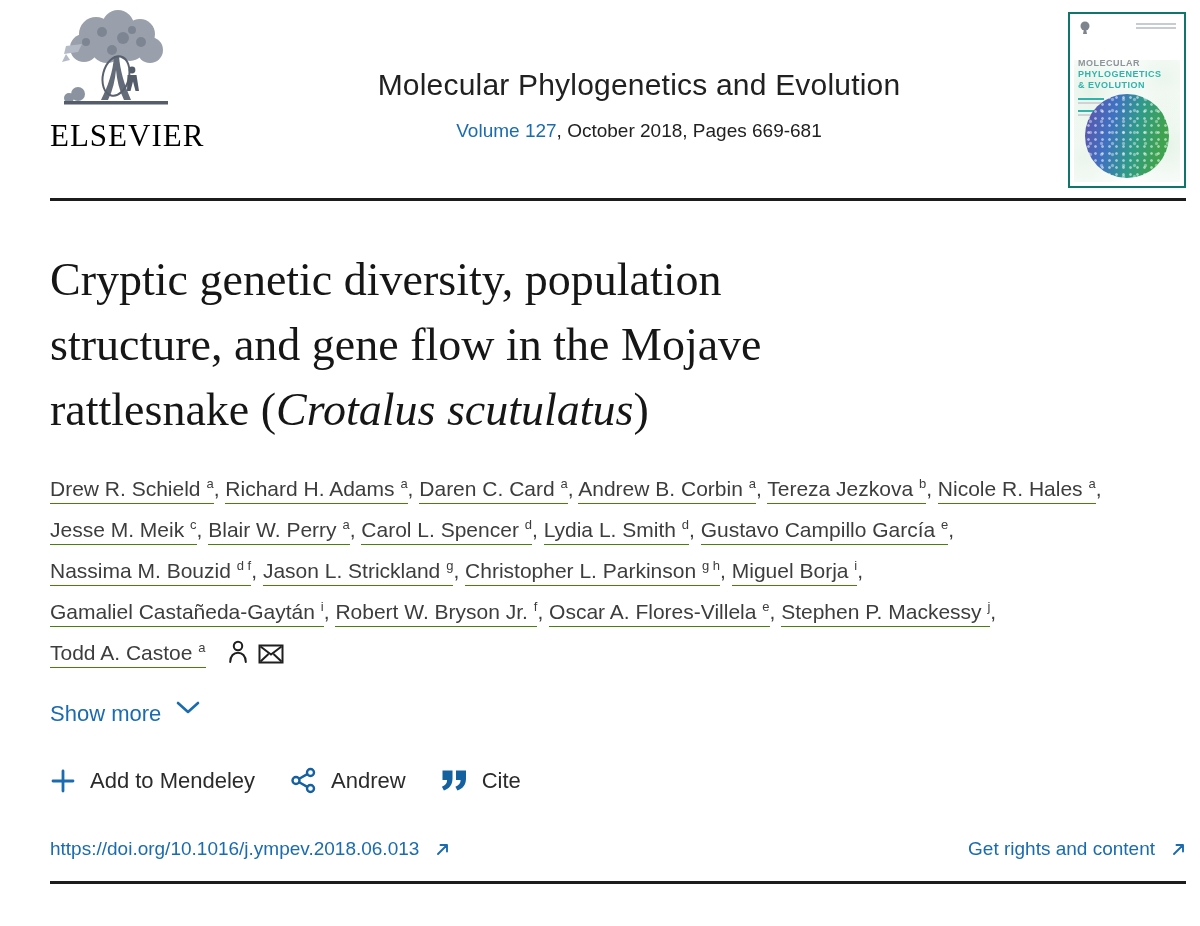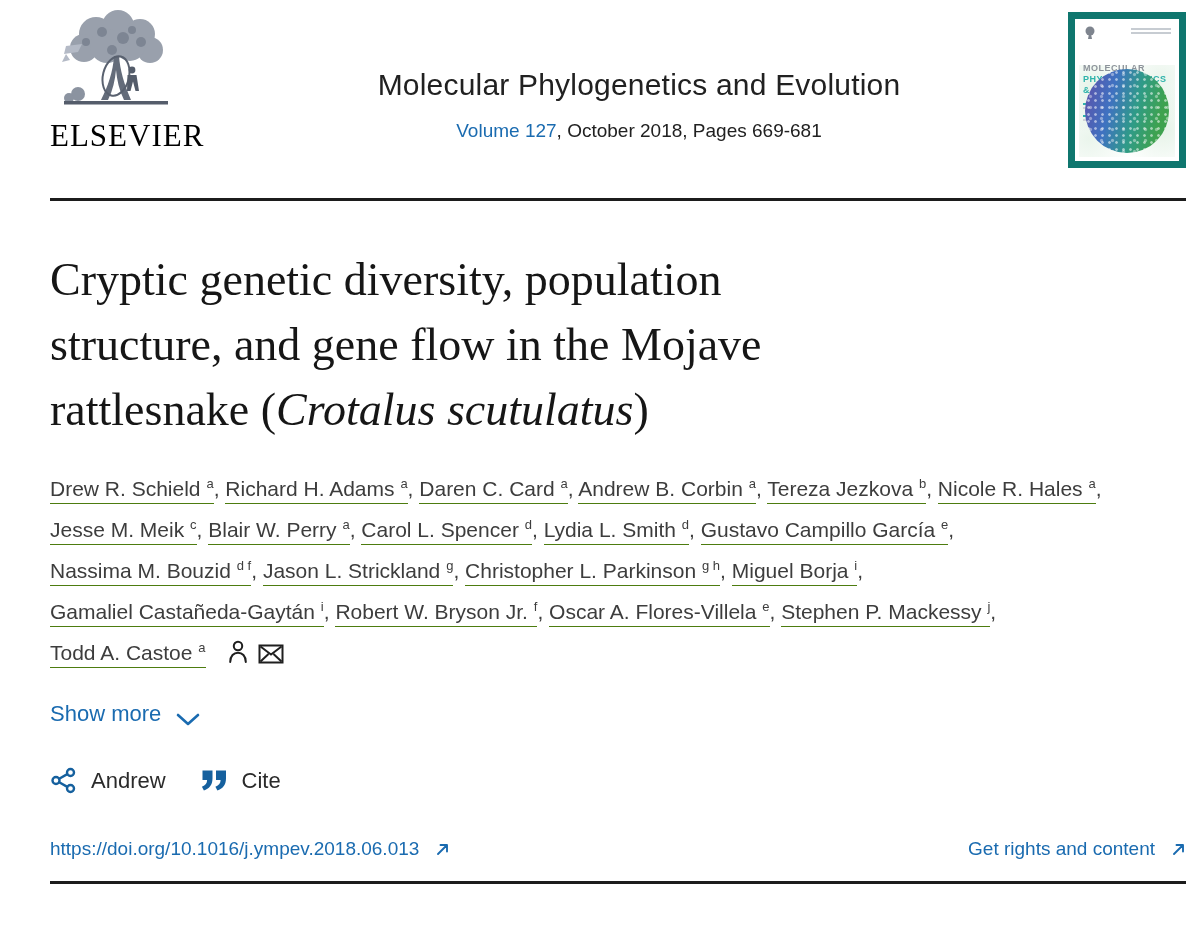--- a/index.html
+++ b/index.html
@@ -19,22 +19,22 @@
     font-family:"Liberation Serif","DejaVu Serif",serif;
     font-size:31px; color:#000000; letter-spacing:1px; line-height:1;
     margin-top:4px;
   }
   .journal-block { flex:1 1 auto; text-align:center; padding-top:58px; }
   .journal-title { font-size:30px; color:#212121; letter-spacing:.2px; cursor:pointer; }
   .volume-line { font-size:19px; margin-top:18px; color:#212121; }
   .volume-line a { color:#1a6bb0; text-decoration:none; cursor:pointer; }
 
   .cover-thumb {
-    flex:0 0 auto; width:118px; height:156px; margin-top:2px;
-    border:7px solid #0f766e; background:#fff; position:relative;
+    flex:0 0 auto; width:118px; height:176px; margin-top:2px;
+    border:2px solid #0f766e; background:#fff; position:relative;
     padding:7px 8px; cursor:pointer; overflow:hidden;
   }
   .cover-bg { position:absolute; inset:46px 4px 4px;
     background:
       radial-gradient(circle at 15% 25%, rgba(140,200,150,.22), transparent 42%),
       radial-gradient(circle at 85% 15%, rgba(140,200,150,.18), transparent 38%),
       radial-gradient(circle at 88% 70%, rgba(140,200,150,.22), transparent 42%),
       radial-gradient(circle at 10% 80%, rgba(140,200,150,.18), transparent 40%);
   }
   .cover-head { position:relative; display:flex; justify-content:space-between; align-items:flex-start; }
@@ -75,21 +75,21 @@
   }
   .author-name {
     color:#3d3d3d; text-decoration:none; cursor:pointer;
     border-bottom:1px solid #4d7c0f; padding-bottom:3px; white-space:nowrap;
   }
   .authors sup { font-size:13px; line-height:0; }
   .author-icons { white-space:nowrap; margin-left:12px; color:#1f1f1f; }
   .author-icons svg { vertical-align:-4px; margin-left:9px; cursor:pointer; }
 
   .show-more {
-    margin-top:28px; display:inline-flex; align-items:flex-end; gap:15px;
+    margin-top:28px; display:inline-flex; align-items:flex-start; gap:15px;
     color:#1a6bb0; font-size:22px; cursor:pointer; background:none; border:0;
     font-family:inherit;
   }
 
   .actions { margin-top:40px; display:flex; align-items:center; gap:35px; font-size:22px; color:#2b2b2b; }
   .action-btn { display:inline-flex; align-items:center; gap:14px; cursor:pointer; background:none; border:0; font-family:inherit; font-size:22px; color:#2b2b2b; }
   .action-btn svg { flex:0 0 auto; }
 
   .doi-row { margin-top:44px; display:flex; justify-content:space-between; align-items:center; font-size:19px; }
   .doi-row a { color:#1a6bb0; text-decoration:none; display:inline-flex; align-items:center; gap:16px; cursor:pointer; }
@@ -186,20 +186,26 @@
   <button class="show-more">
     <span>Show more</span>
     <svg width="24" height="14" viewBox="0 0 24 14" fill="none" stroke="#1a6bb0" stroke-width="2.6" stroke-linecap="round" stroke-linejoin="round">
         <polyline points="2,2 12,11 22,2"></polyline>
       </svg>
   </button>
 
   
   <div class="actions">
     <button class="action-btn">
+      <svg width="26" height="26" viewBox="0 0 26 26" stroke="#1a6bb0" stroke-width="2.8" stroke-linecap="round">
+          <path d="M13,3 V23 M3,13 H23" fill="none"></path>
+        </svg>
+      <span>Add to Mendeley</span>
+    </button>
+    <button class="action-btn">
       <svg width="27" height="27" viewBox="0 0 27 27" fill="none" stroke="#15609e" stroke-width="2.4">
           <circle cx="20.5" cy="5.5" r="3.5"></circle>
           <circle cx="20.5" cy="21.5" r="3.5"></circle>
           <circle cx="6" cy="13.5" r="3.5"></circle>
           <path d="M9.2,11.8 L17.3,7.1 M9.2,15.2 L17.3,19.9"></path>
         </svg>
       <span>Andrew</span>
     </button>
     <button class="action-btn">
       <svg width="27" height="23" viewBox="0 0 27 23" fill="#15609e">

